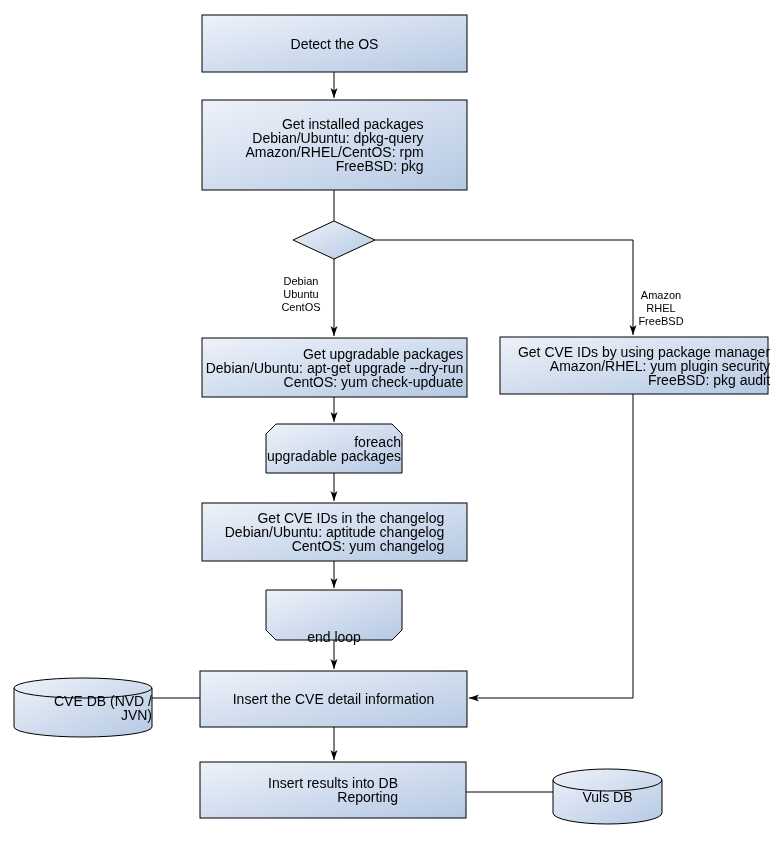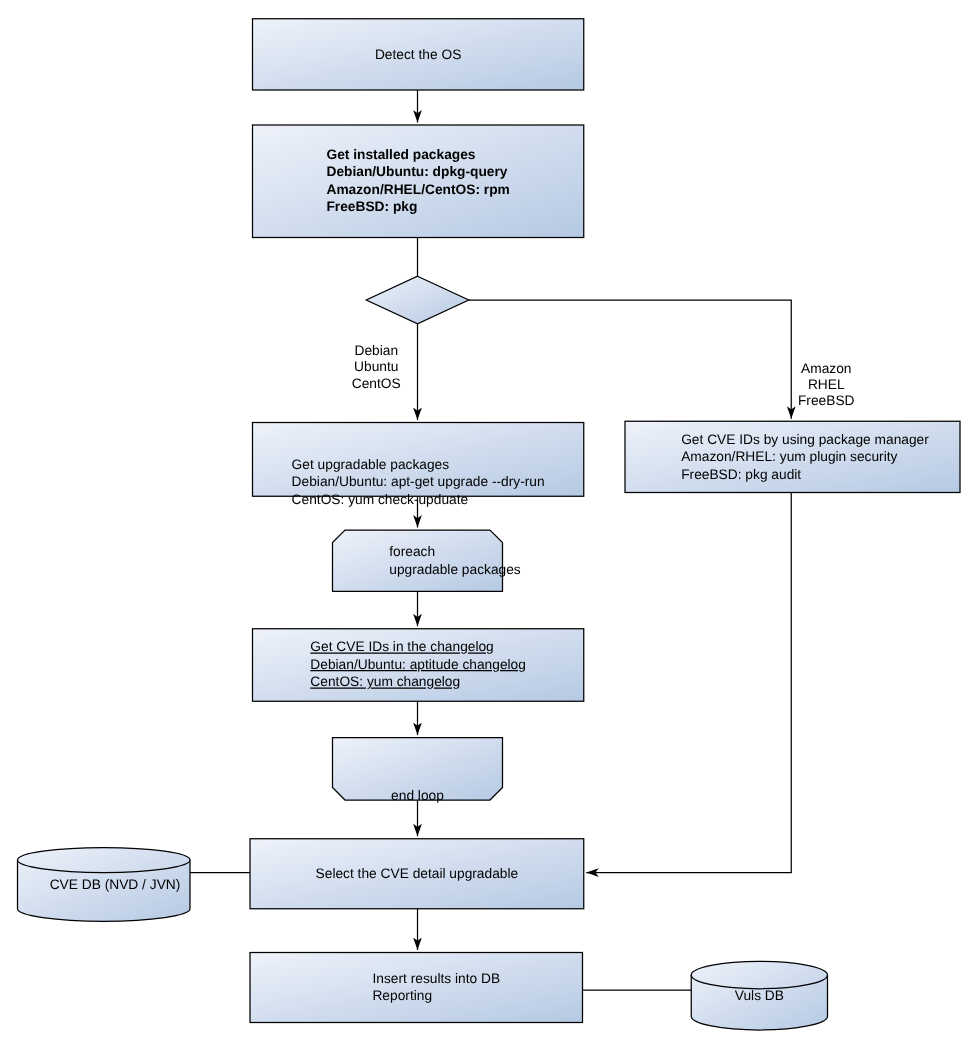--- a/index.html
+++ b/index.html
@@ -20,22 +20,22 @@
     font-family: "Liberation Sans", sans-serif;
     color: var(--text);
     overflow: hidden;
   }
   svg.layer { position: absolute; left: 0; top: 0; width: 782px; height: 843px; display: block; }
   .node-label {
     position: absolute;
     display: flex;
     align-items: center;
     justify-content: center;
-    text-align: left;
-    font-size: 11px;
+    text-align: right;
+    font-size: 14px;
     line-height: 14px;
     white-space: pre-line;
     color: var(--text);
     pointer-events: none;
   }
   .edge-label {
     position: absolute;
     font-size: 11px;
     line-height: 13px;
     text-align: center;
@@ -87,39 +87,39 @@
       <rect x="200" y="671" width="267" height="56"></rect>
       <path d="M14,688 A69,10 0 0 1 152,688 L152,727 A69,10 0 0 1 14,727 Z"></path>
       <path style="fill:none;" d="M14,688 A69,10 0 0 0 152,688"></path>
       <rect x="200" y="762" width="266" height="56"></rect>
       <path d="M553,780 A54.5,11 0 0 1 662,780 L662,813 A54.5,11 0 0 1 553,813 Z"></path>
       <path style="fill:none;" d="M553,780 A54.5,11 0 0 0 662,780"></path>
     </g>
   </svg>
 
   <div class="node-label" style="left:202px; top:15px; width:265px; height:57px;">Detect the OS</div>
-  <div class="node-label" style="left:202px; top:100px; width:265px; height:90px;font-weight:bold;">Get installed packages
+  <div class="node-label" style="left:202px; top:100px; width:265px; height:90px;">Get installed packages
 Debian/Ubuntu: dpkg-query
 Amazon/RHEL/CentOS: rpm
 FreeBSD: pkg</div>
-  <div class="node-label" style="left:202px; top:348px; width:265px; height:76px;">Get upgradable packages
+  <div class="node-label" style="left:202px; top:330px; width:265px; height:76px;">Get upgradable packages
 Debian/Ubuntu: apt-get upgrade --dry-run
 CentOS: yum check-upduate</div>
   <div class="node-label" style="left:500px; top:337px; width:288px; height:57px;">Get CVE IDs by using package manager
 Amazon/RHEL: yum plugin security
 FreeBSD: pkg audit</div>
-  <div class="node-label" style="left:266px; top:424px; width:136px; height:49px;margin-left:30px;">foreach
+  <div class="node-label" style="left:266px; top:424px; width:136px; height:49px;">foreach
 upgradable packages</div>
-  <div class="node-label" style="left:202px; top:503px; width:265px; height:58px;text-decoration:underline;">Get CVE IDs in the changelog
+  <div class="node-label" style="left:202px; top:503px; width:265px; height:58px;">Get CVE IDs in the changelog
 Debian/Ubuntu: aptitude changelog
 CentOS: yum changelog</div>
   <div class="node-label" style="left:266px; top:612px; width:136px; height:50px;">end loop</div>
-  <div class="node-label" style="left:200px; top:671px; width:267px; height:56px;">Select the CVE detail upgradable</div>
+  <div class="node-label" style="left:200px; top:671px; width:267px; height:56px;">Insert the CVE detail information</div>
   <div class="node-label" style="left:14px; top:678px; width:138px; height:59px;padding-left:18px;">CVE DB (NVD / JVN)</div>
-  <div class="node-label" style="left:200px; top:762px; width:266px; height:56px;margin-left:16px;">Insert results into DB
+  <div class="node-label" style="left:200px; top:762px; width:266px; height:56px;">Insert results into DB
 Reporting</div>
   <div class="node-label" style="left:553px; top:769px; width:109px; height:55px;border-radius:23px;">Vuls DB</div>
 
   <div class="edge-label" style="left:270px; top:275px; width:62px; ">Debian
 Ubuntu
 CentOS</div>
   <div class="edge-label" style="left:622px; top:253px; width:78px; text-align:center;margin-top:36px;">Amazon
 RHEL
 FreeBSD</div>
 

